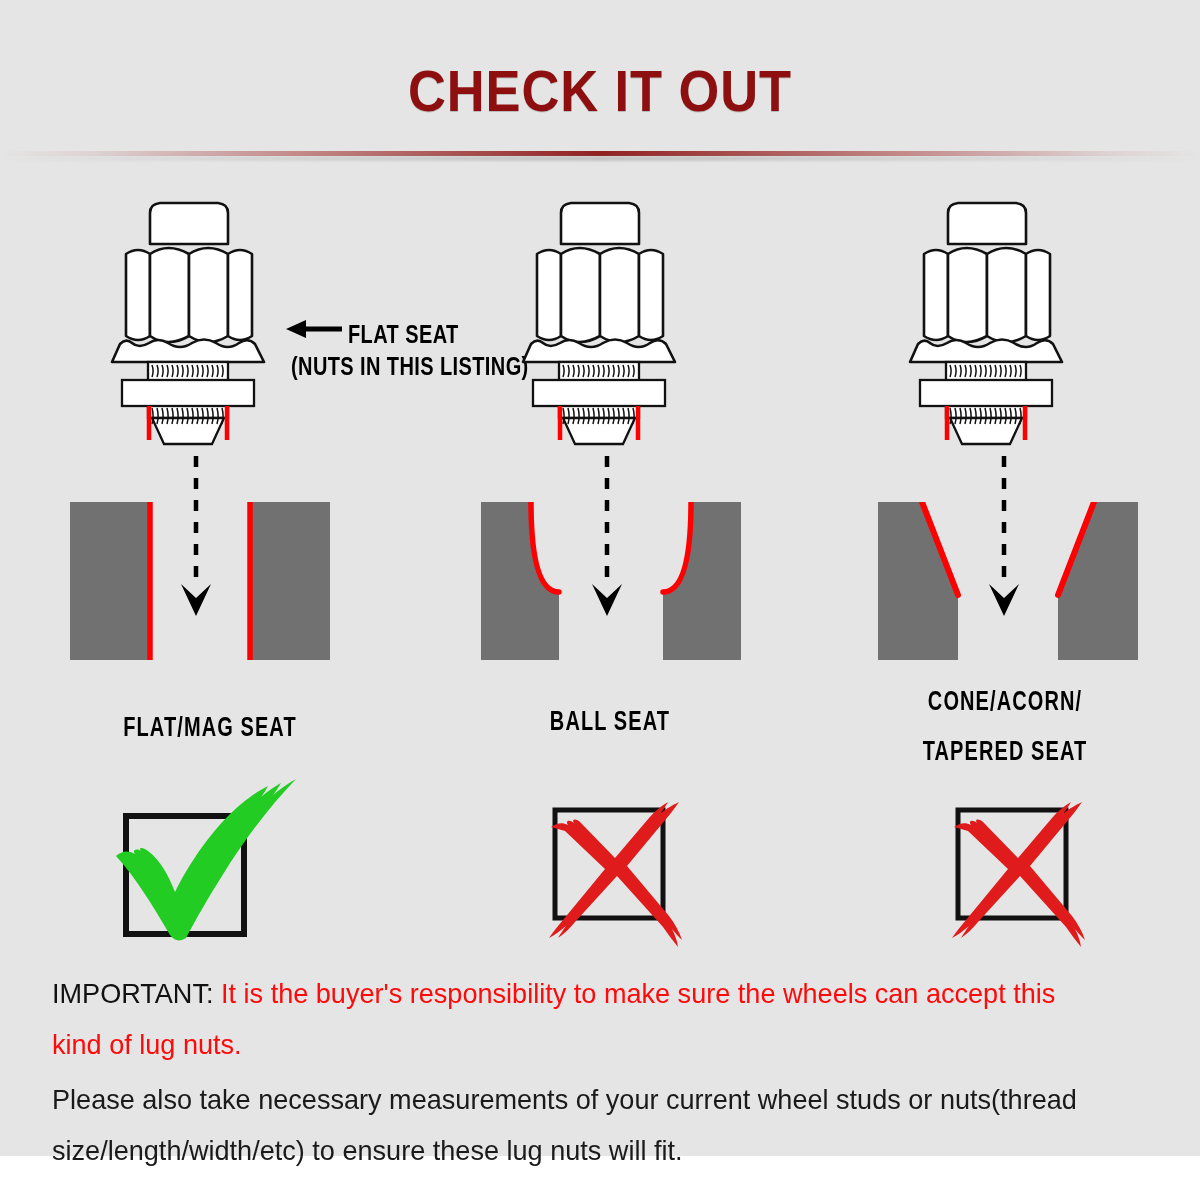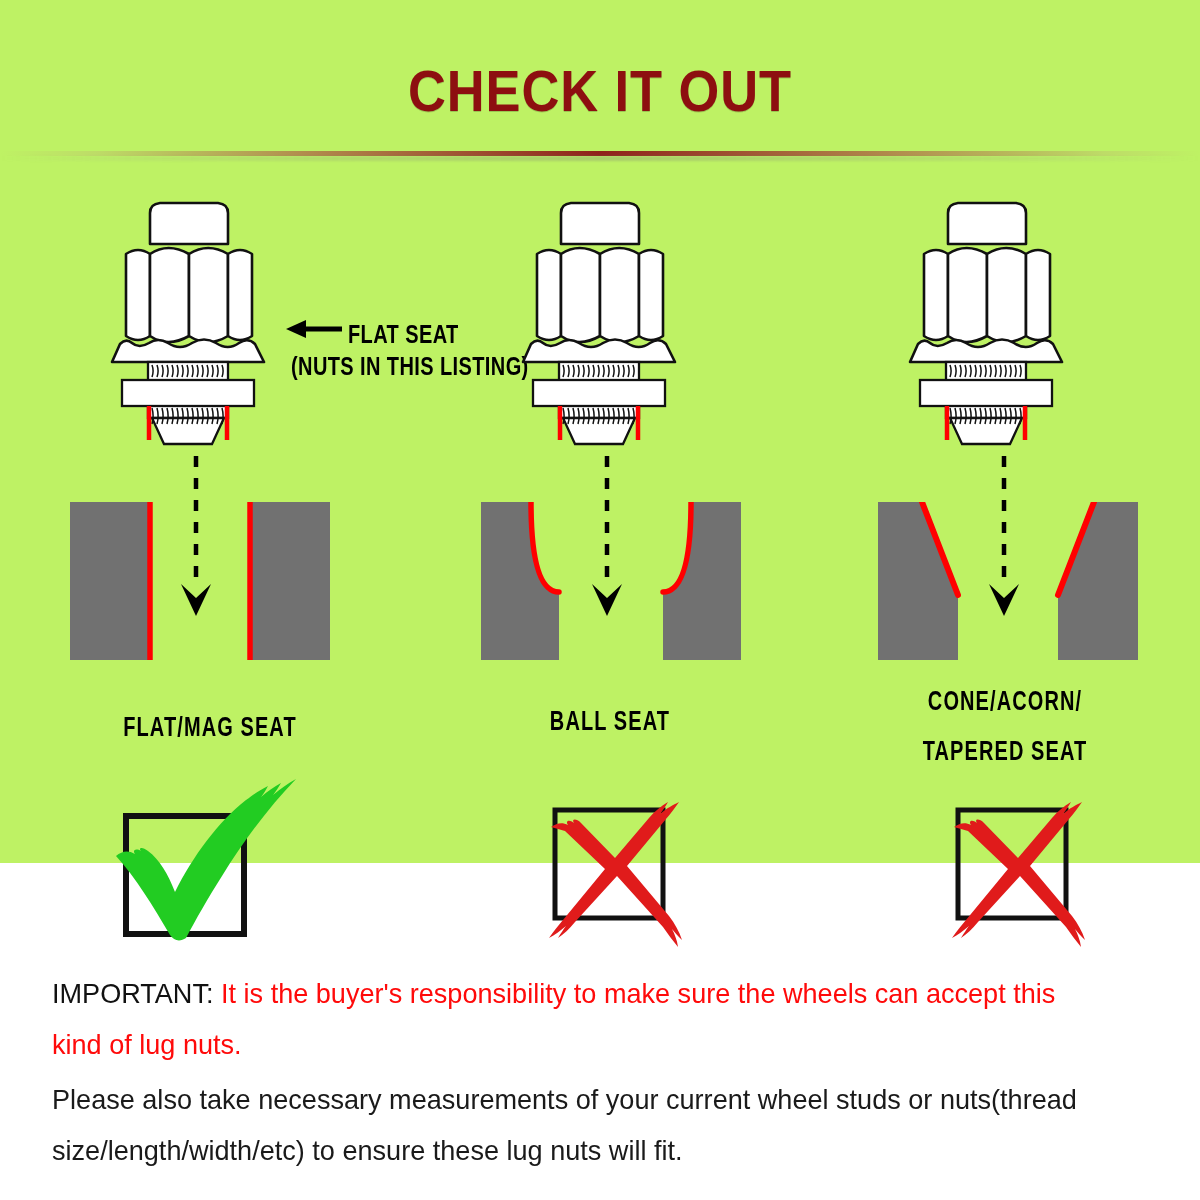--- a/index.html
+++ b/index.html
@@ -3,21 +3,21 @@
 <meta charset="utf-8">
 <style>
   html,body{margin:0;padding:0;}
   body{
     width:1200px;height:1200px;
     background:#ffffff;
     font-family:"Liberation Sans", sans-serif;
     overflow:hidden;
     position:relative;
   }
-  #page{position:relative;width:1200px;height:863px;background:#bef264;}
+  #page{position:relative;width:1200px;height:1156px;background:#e5e5e5;}
 
   
   .title{
     position:absolute;left:0;top:58px;width:1200px;
     text-align:center;
     font-family:"Liberation Sans", sans-serif;
     font-weight:bold;
     font-size:57px;
     letter-spacing:1px;
     color:#8d0f10;

